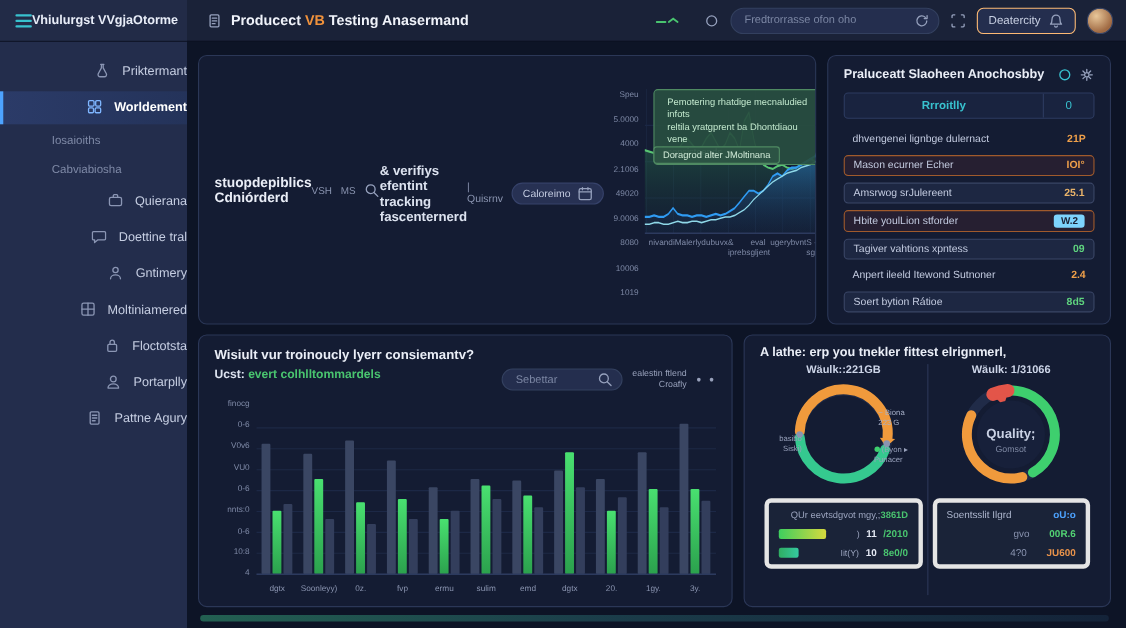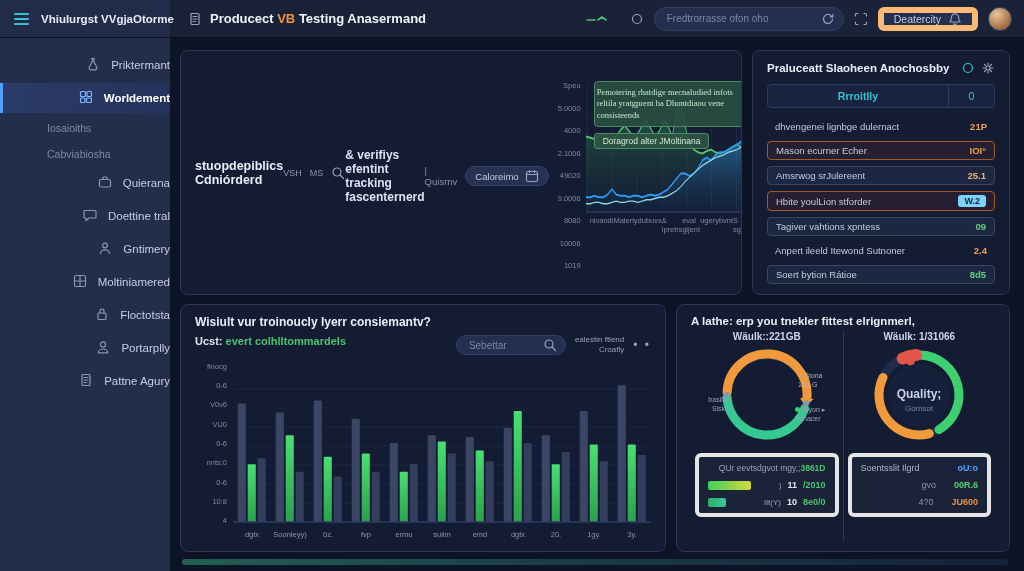--- a/index.html
+++ b/index.html
@@ -2,34 +2,34 @@
 <html><head>
 <meta charset="utf-8">
 <style>
   * { margin:0; padding:0; box-sizing:border-box; }
   html,body { width:1024px; height:571px; overflow:hidden; }
   body { background:#0d1426; color:#dfe5f2; font-family:"Liberation Sans",sans-serif; }
   .app { width:1024px; height:571px; display:flex; flex-direction:column; }
 
   
   header { height:38px; background:#1a2238; display:flex; align-items:center; flex:0 0 38px; border-bottom:1px solid #0a101f; }
-  .brand-zone { width:170px; height:100%; background:#222b47; display:flex; align-items:center; gap:12px; padding:0 14px; }
+  .brand-zone { width:170px; height:100%; background:#222b47; display:flex; align-items:center; padding:0 14px; }
   .burger { display:flex; flex-direction:column; gap:3px; cursor:pointer; }
   .burger i { display:block; width:15px; height:2px; background:#38c2cf; border-radius:1px; }
   .brand-text { font-size:11.5px; font-weight:bold; color:#e8edf8; white-space:nowrap; }
   .title-zone { display:flex; align-items:center; gap:8px; padding-left:18px; flex:1; }
   .page-title { font-size:13px; font-weight:bold; color:#f0f3fa; }
   .page-title .accent { color:#f0923c; }
   .header-right { display:flex; align-items:center; gap:10px; padding-right:12px; }
   .spark { width:34px; height:12px; }
   .search-pill { display:flex; align-items:center; gap:6px; background:#242e4e; border:1px solid #33405f; border-radius:13px; height:24px; padding:0 8px 0 12px; width:190px; }
   .search-pill input { flex:1; background:transparent; border:none; outline:none; color:#c7cfe2; font-size:10px; min-width:0; font-family:"Liberation Sans",sans-serif; }
   .search-pill input::placeholder { color:#7b86a3; }
   .icon-btn { display:flex; align-items:center; justify-content:center; cursor:pointer; }
-  .density-btn { display:flex; align-items:center; gap:7px; background:#242e4e; border:6px solid #fdba74; border-radius:6px; height:24px; padding:0 10px; font-size:10.5px; color:#c7cfe2; cursor:pointer; }
+  .density-btn { display:flex; align-items:center; gap:7px; background:#242e4e; border:1px solid #fdba74; border-radius:6px; height:24px; padding:0 10px; font-size:10.5px; color:#c7cfe2; cursor:pointer; }
   .avatar { width:24px; height:24px; border-radius:50%; background:radial-gradient(circle at 35% 30%, #e8c79a, #a06a43 70%); border:1px solid #3a4666; cursor:pointer; }
 
   
   .body { flex:1; display:flex; min-height:0; }
   nav.sidebar { width:170px; background:#232d4c; padding-top:12px; flex:0 0 170px; }
   .side-item { display:flex; align-items:center; gap:11px; height:30px; padding-left:15px; font-size:11.5px; color:#c6cee2; cursor:pointer; margin-bottom:3px; border-left:3px solid transparent;justify-content:flex-end; }
   .side-item.active { background:linear-gradient(90deg,#2b3b68,#24335a); border-left:3px solid #4da3ff; color:#ffffff; font-weight:bold; }
   .side-sub { padding-left:47px; height:24px; font-size:10.5px; color:#7e89a6; display:flex; align-items:center; cursor:pointer; margin-bottom:2px; }
 
   main { flex:1; background:#0d1426; padding:12px 14px 6px 10px; min-width:0; display:flex; flex-direction:column; }
@@ -46,21 +46,21 @@
   .ep-sub-row { display:flex; justify-content:space-between; align-items:center; margin-top:7px; }
   .ep-subtitle { font-size:12px; font-weight:bold; color:#dde3f0; }
   .ep-controls { display:flex; align-items:center; gap:8px; font-size:9.5px; color:#8a94b0; }
   .range-pill { display:flex; align-items:center; gap:6px; background:#273153; border:1px solid #36426a; border-radius:12px; height:20px; padding:0 9px; font-size:9.5px; color:#c3cbe0; cursor:pointer; }
   .chart-wrap { display:flex; margin-top:20px; flex:1; min-height:0; }
   .ylabels { width:37px; display:flex; flex-direction:column; justify-content:space-between; align-items:flex-end; padding:0 5px 14px 0; font-size:7.5px; color:#7e89a6; }
   .rlabels { width:24px; display:flex; flex-direction:column; justify-content:space-between; align-items:flex-start; padding:6px 0 22px 4px; font-size:7px; color:#6f7a97; }
   .plot { flex:1; position:relative; min-width:0; display:flex; flex-direction:column; }
   .plot svg { width:100%; height:132px; display:block; }
   .xlabels { display:flex; justify-content:space-between; padding:3px 4px 0 4px; font-size:7.5px; color:#7e89a6; }
-  .tooltip-box { position:absolute; left:8px; top:0; background:rgba(40,78,64,.92); border:1px solid #4f8a62; border-radius:4px; padding:5px 24px 5px 2px; font-size:8.5px; line-height:1.35; color:#c2e8cd; max-width:300px;font-family:Liberation Serif, serif; }
+  .tooltip-box { position:absolute; left:8px; top:0; background:rgba(40,78,64,.92); border:1px solid #4f8a62; border-radius:4px; padding:5px 24px 5px 12px; font-size:8.5px; line-height:1.35; color:#c2e8cd; max-width:300px; }
   .tooltip-box .tt-arrow { position:absolute; right:7px; top:50%; transform:translateY(-50%); color:#49d18a; font-size:11px; font-weight:bold; }
   .tooltip-tag { position:absolute; left:8px; top:52px; background:rgba(44,84,68,.92); border:1px solid #4f8a62; border-radius:3px; padding:2px 8px; font-size:8.5px; color:#cfe9d6; }
 
   
   .anomaly-panel { flex:0 0 258px; display:flex; flex-direction:column; }
   .an-head { display:flex; justify-content:space-between; align-items:center; }
   .an-title { font-size:11.5px; font-weight:bold; color:#eaeef7; }
   .an-icons { display:flex; gap:6px; align-items:center; }
   .an-tabs { display:flex; margin-top:9px; background:#19233f; border:1px solid #2d3b60; border-radius:4px; overflow:hidden; }
   .an-tab { flex:1; text-align:center; padding:5px 0; font-size:10.5px; color:#38c2cf; font-weight:bold; cursor:pointer; }

